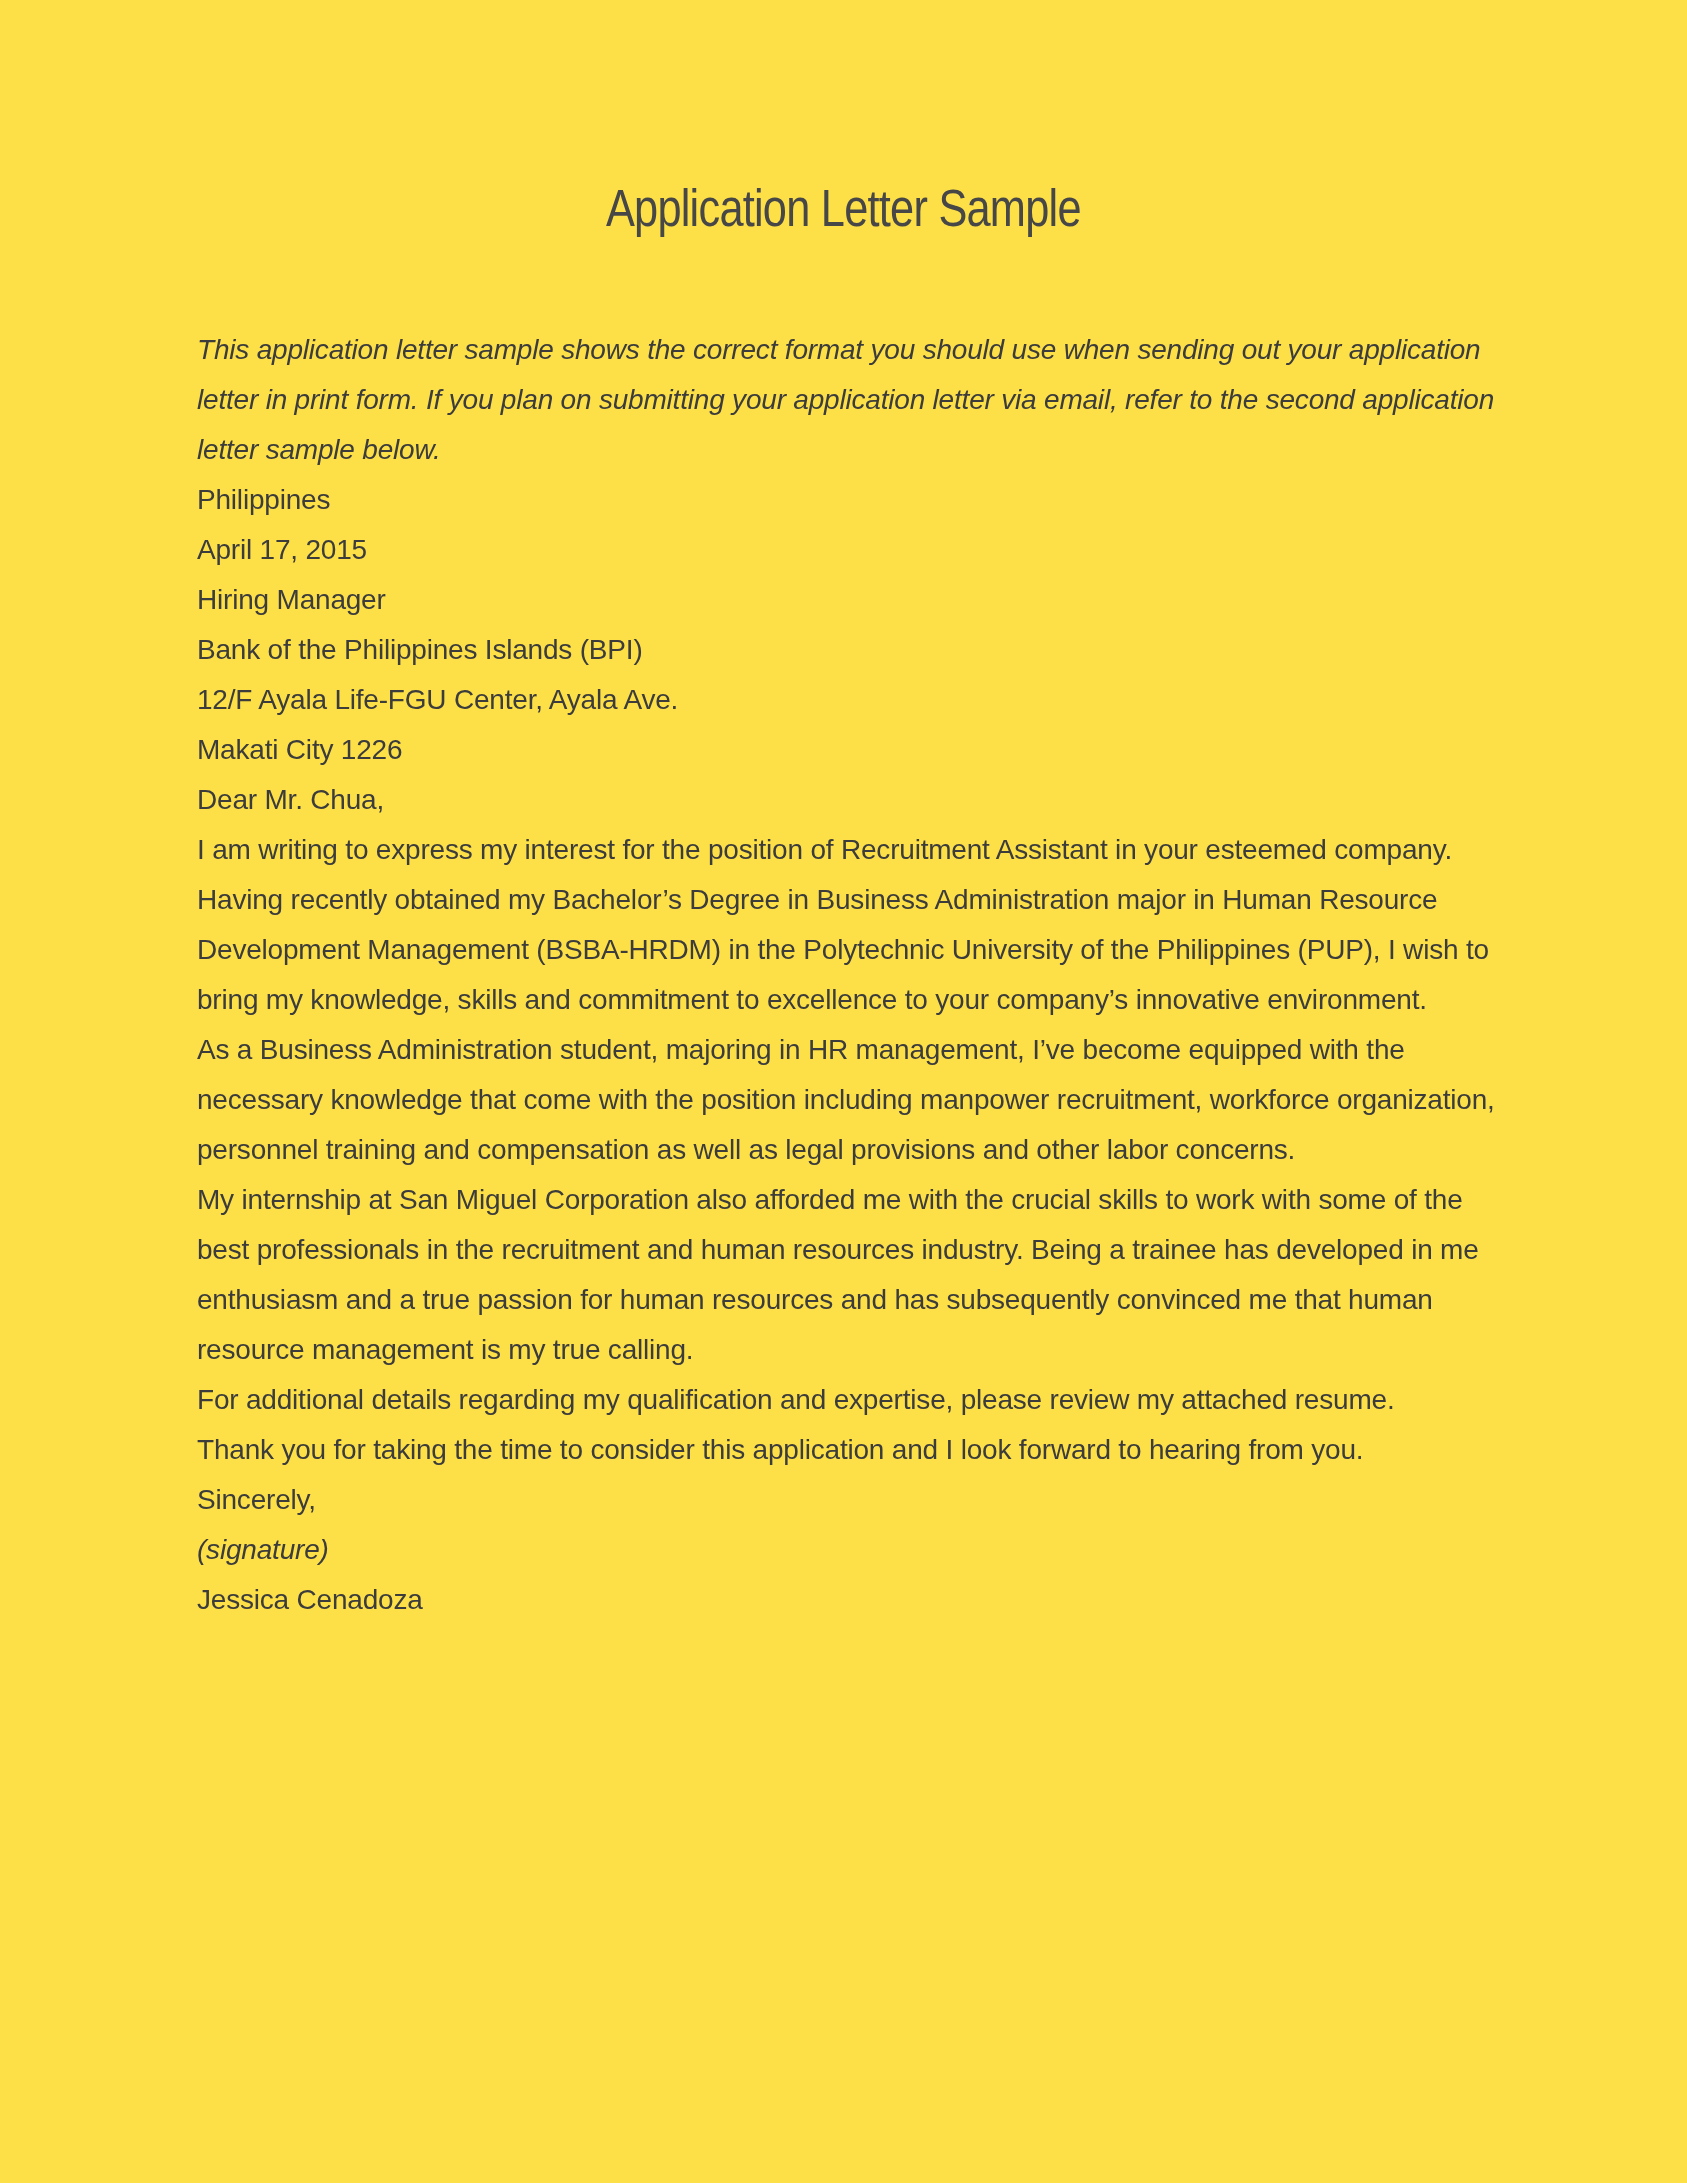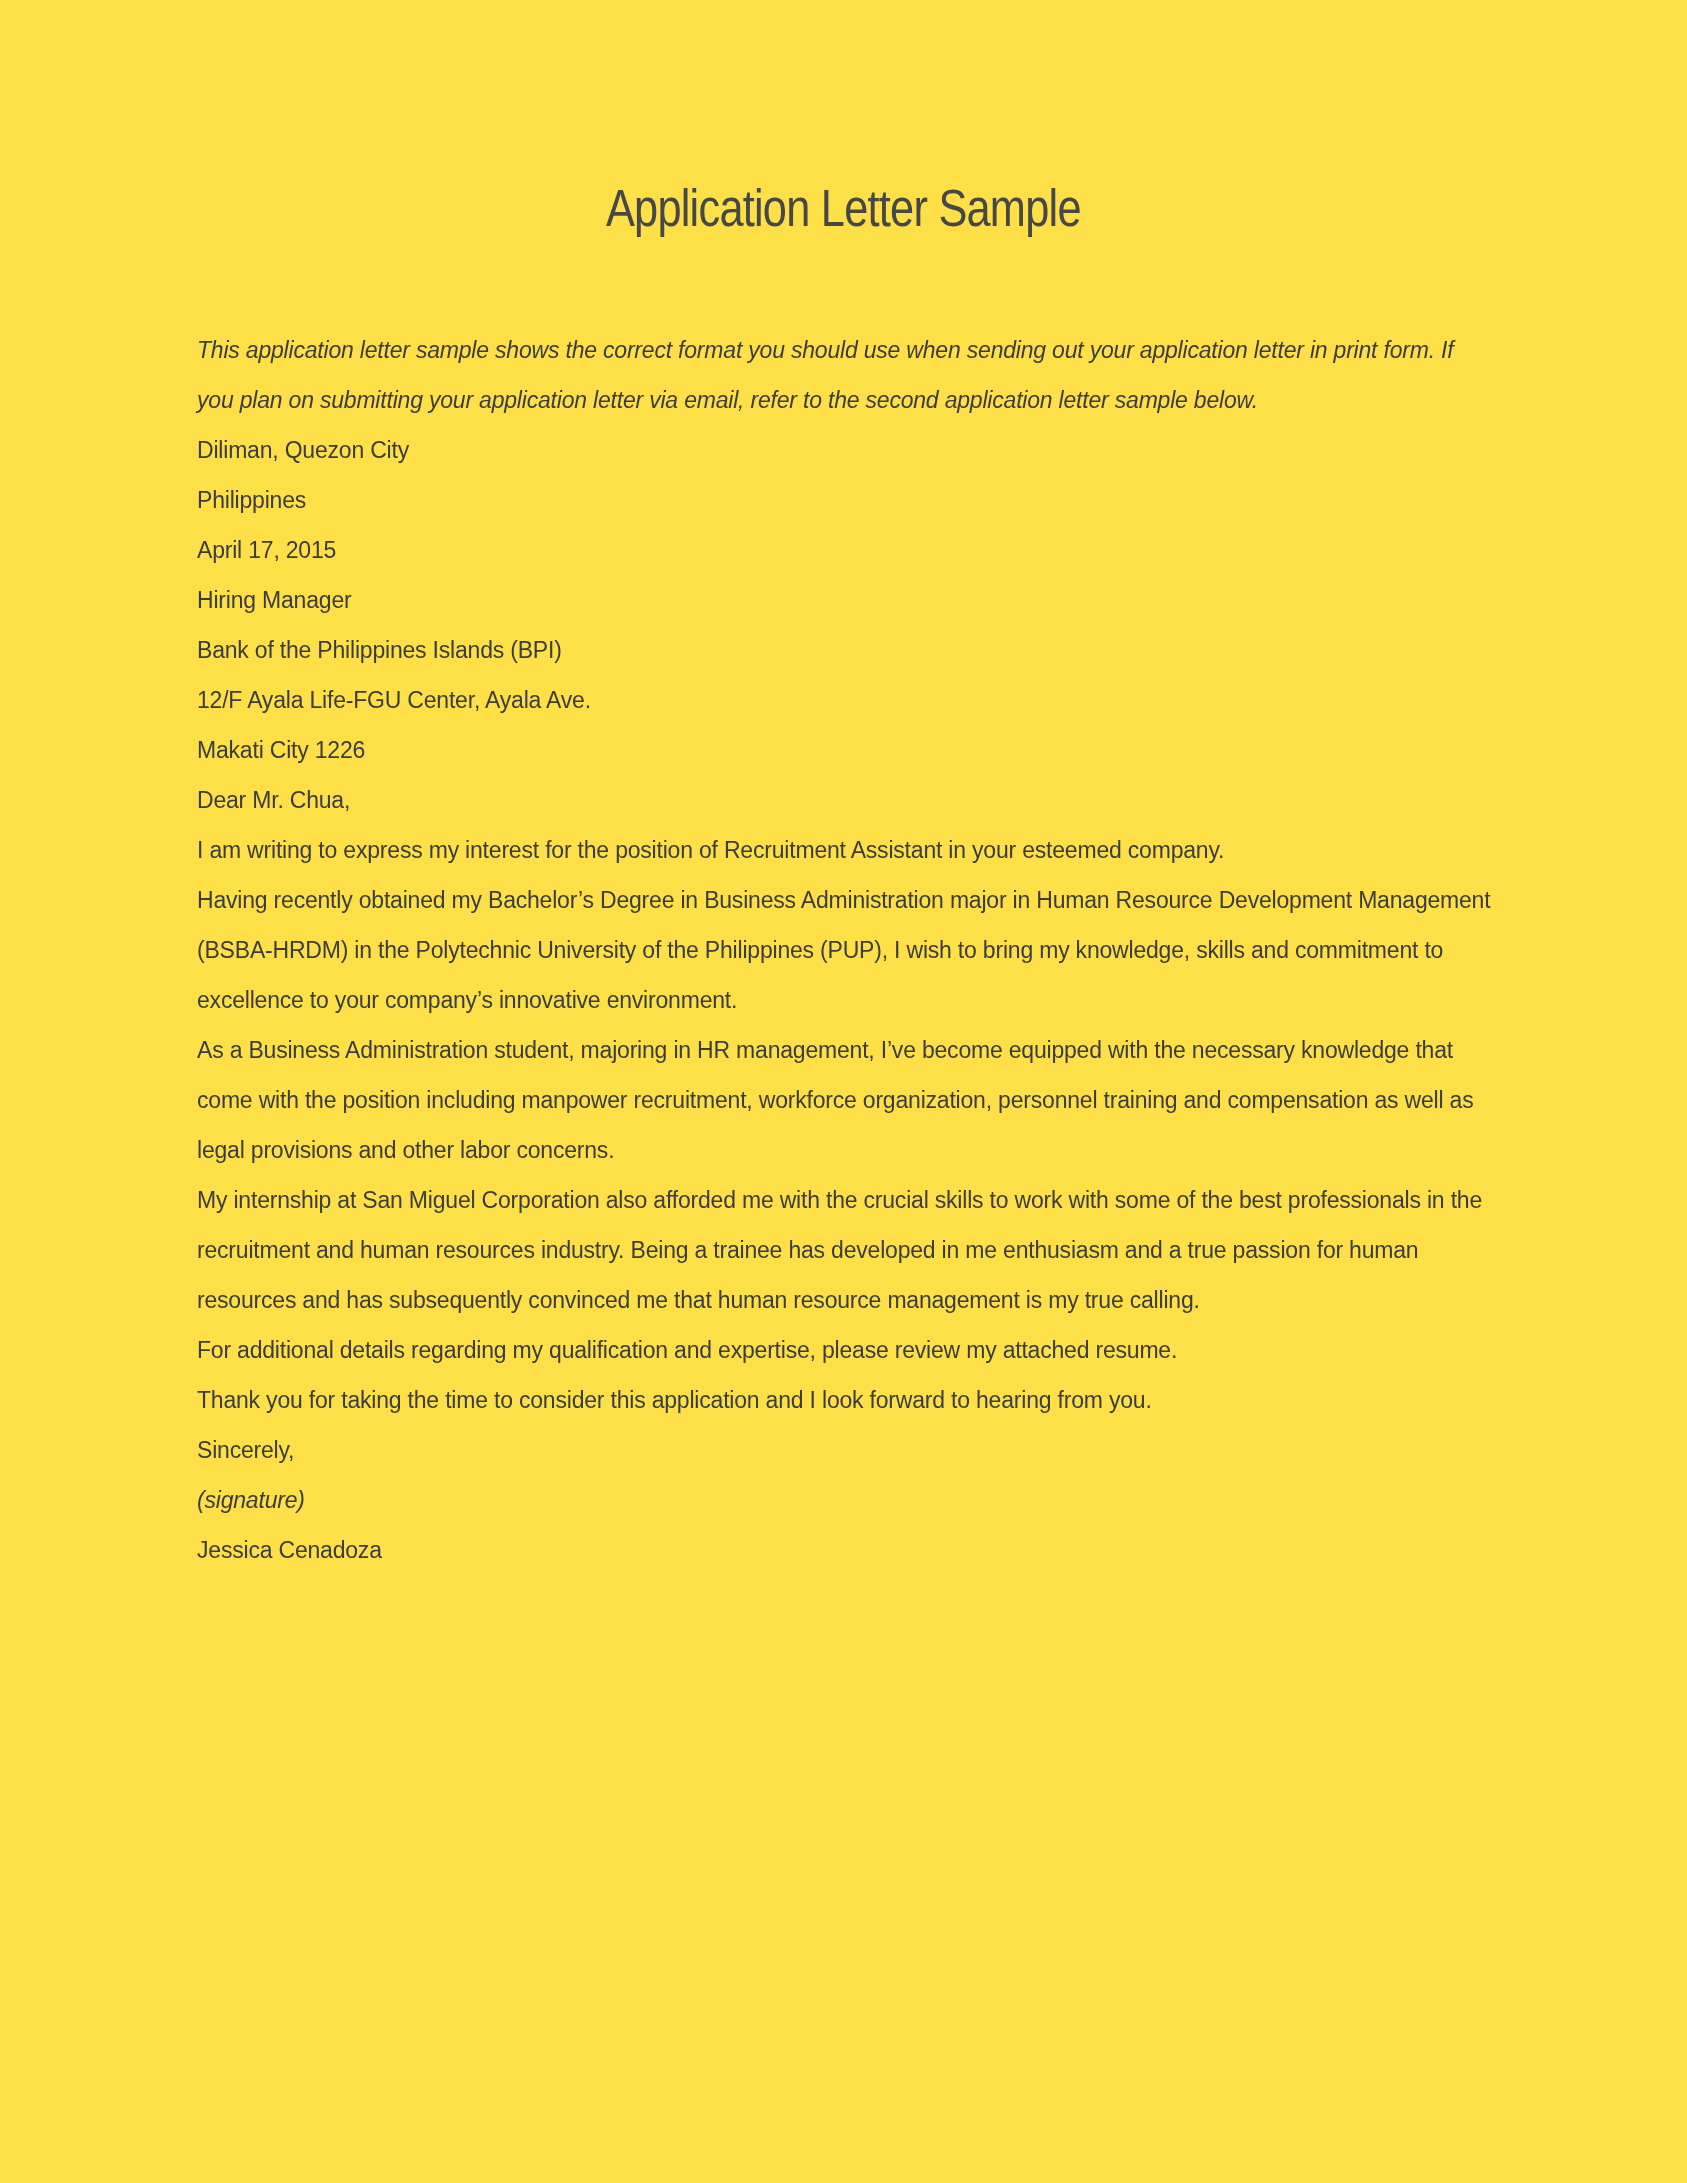--- a/index.html
+++ b/index.html
@@ -32,21 +32,21 @@
     letter-spacing: -0.9px;
     transform: scaleX(0.85);
     transform-origin: center;
     white-space: nowrap;
   }
   .content {
     position: absolute;
     left: 197px;
     top: 325px;
     width: 1298px;
-    font-size: 23px;
+    font-size: 28px;
     line-height: 50px;
     letter-spacing: -0.2px;
   }
   .content p,
   .content div {
     margin: 0;
     padding: 0;
   }
   .italic {
     font-style: italic;
@@ -58,21 +58,20 @@
 <div class="page">
 
   <div class="title-wrap">
     <h1 class="doc-title">Application Letter Sample</h1>
   </div>
 
   <div class="content">
 
     <p class="italic">This application letter sample shows the correct format you should use when sending out your application letter in print form. If you plan on submitting your application letter via email, refer to the second application letter sample below.</p>
 
-    <div>Diliman, Quezon City</div>
     <div>Philippines</div>
 
     <div>April 17, 2015</div>
 
     <div>Hiring Manager</div>
     <div>Bank of the Philippines Islands (BPI)</div>
     <div>12/F Ayala Life-FGU Center, Ayala Ave.</div>
     <div>Makati City 1226</div>
 
     <div>Dear Mr. Chua,</div>

